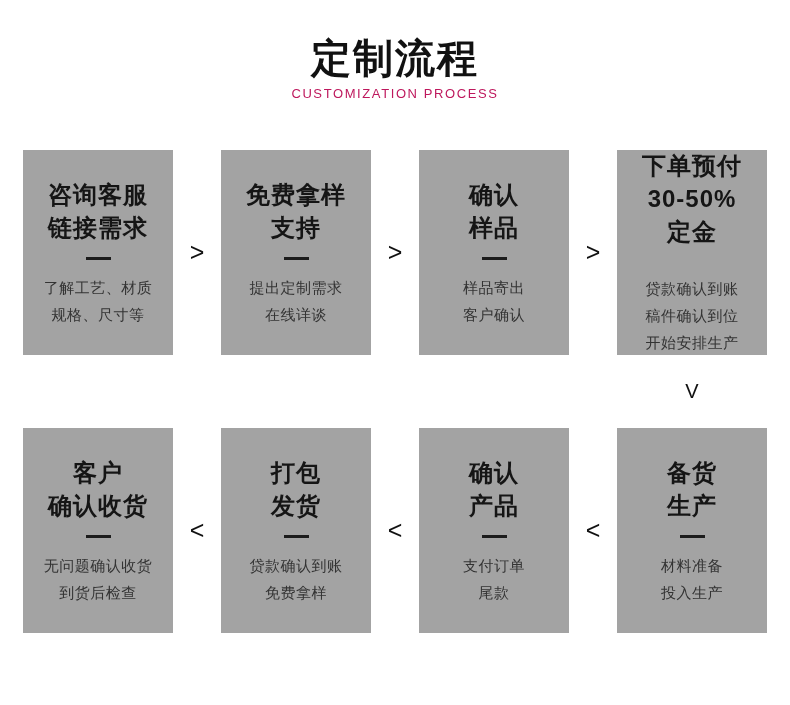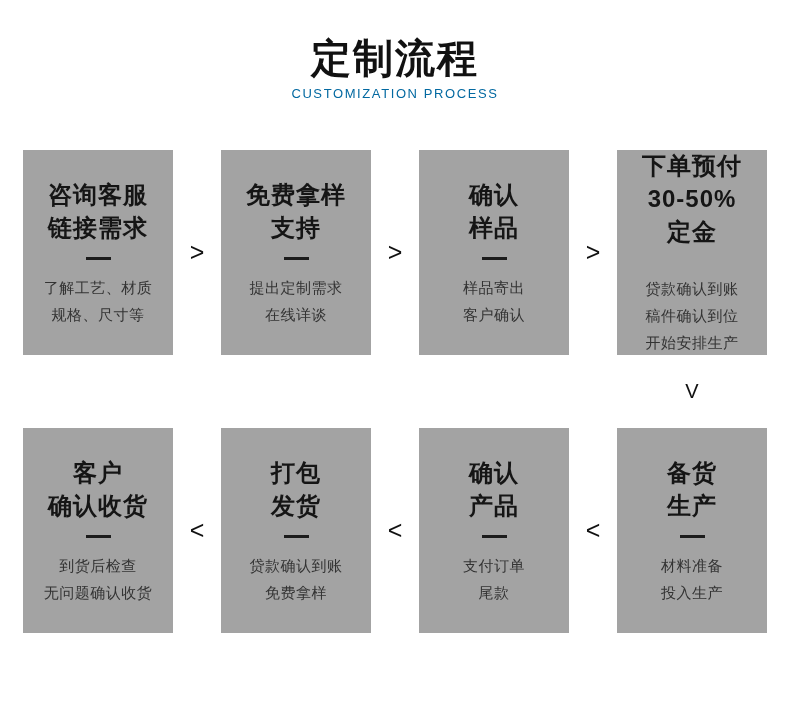--- a/index.html
+++ b/index.html
@@ -18,21 +18,21 @@
     font-size: 40px;
     font-weight: 600;
     color: #111111;
     letter-spacing: 2px;
     line-height: 50px;
   }
   .page-subtitle {
     margin-top: 3px;
     font-size: 13px;
     font-weight: 400;
-    color: #0369a1;
+    color: #be185d;
     letter-spacing: 1.6px;
   }
   .flow { padding: 0 23px; margin-top: 49px; }
   .flow-row {
     display: flex;
     justify-content: space-between;
     align-items: stretch;
   }
   .step {
     width: 150px;
@@ -185,22 +185,22 @@
 
     <div class="flow-row">
 
       <div class="step">
         <div class="step-title">
           <div>客户</div>
           <div>确认收货</div>
         </div>
         <div class="step-divider"></div>
         <div class="step-desc">
+          <div>无问题确认收货</div>
           <div>到货后检查</div>
-          <div>无问题确认收货</div>
         </div>
       </div>
 
       <div class="arrow-cell">
         <span class="arrow-glyph">&lt;</span>
       </div>
 
       <div class="step">
         <div class="step-title">
           <div>打包</div>

